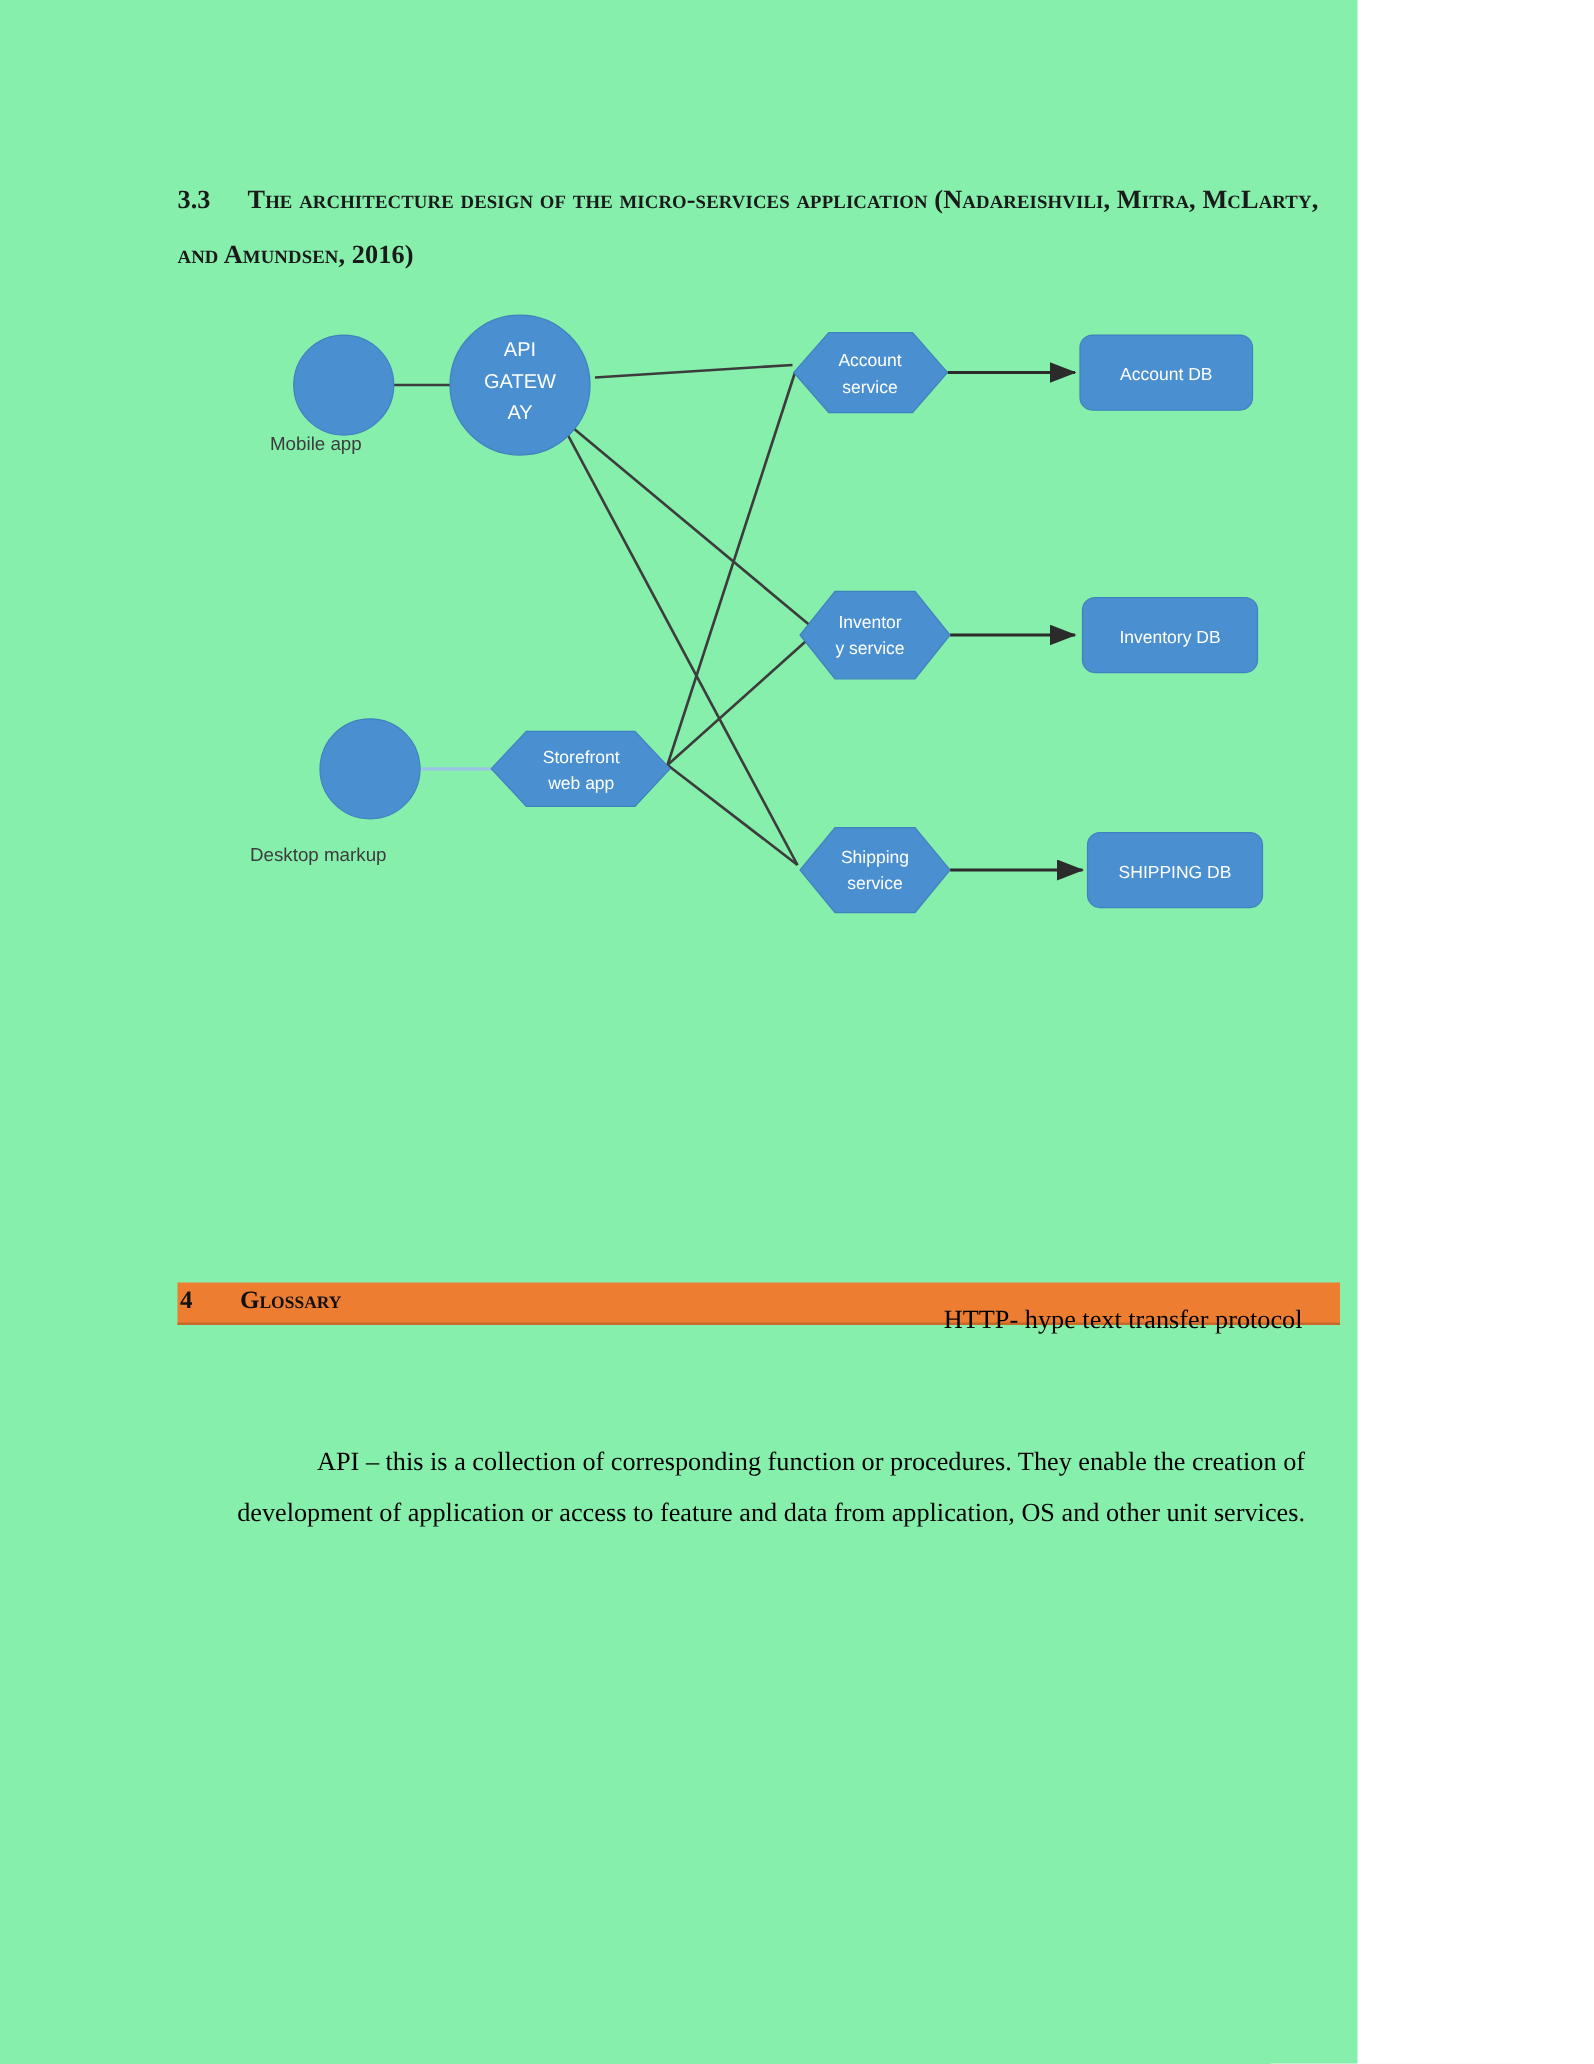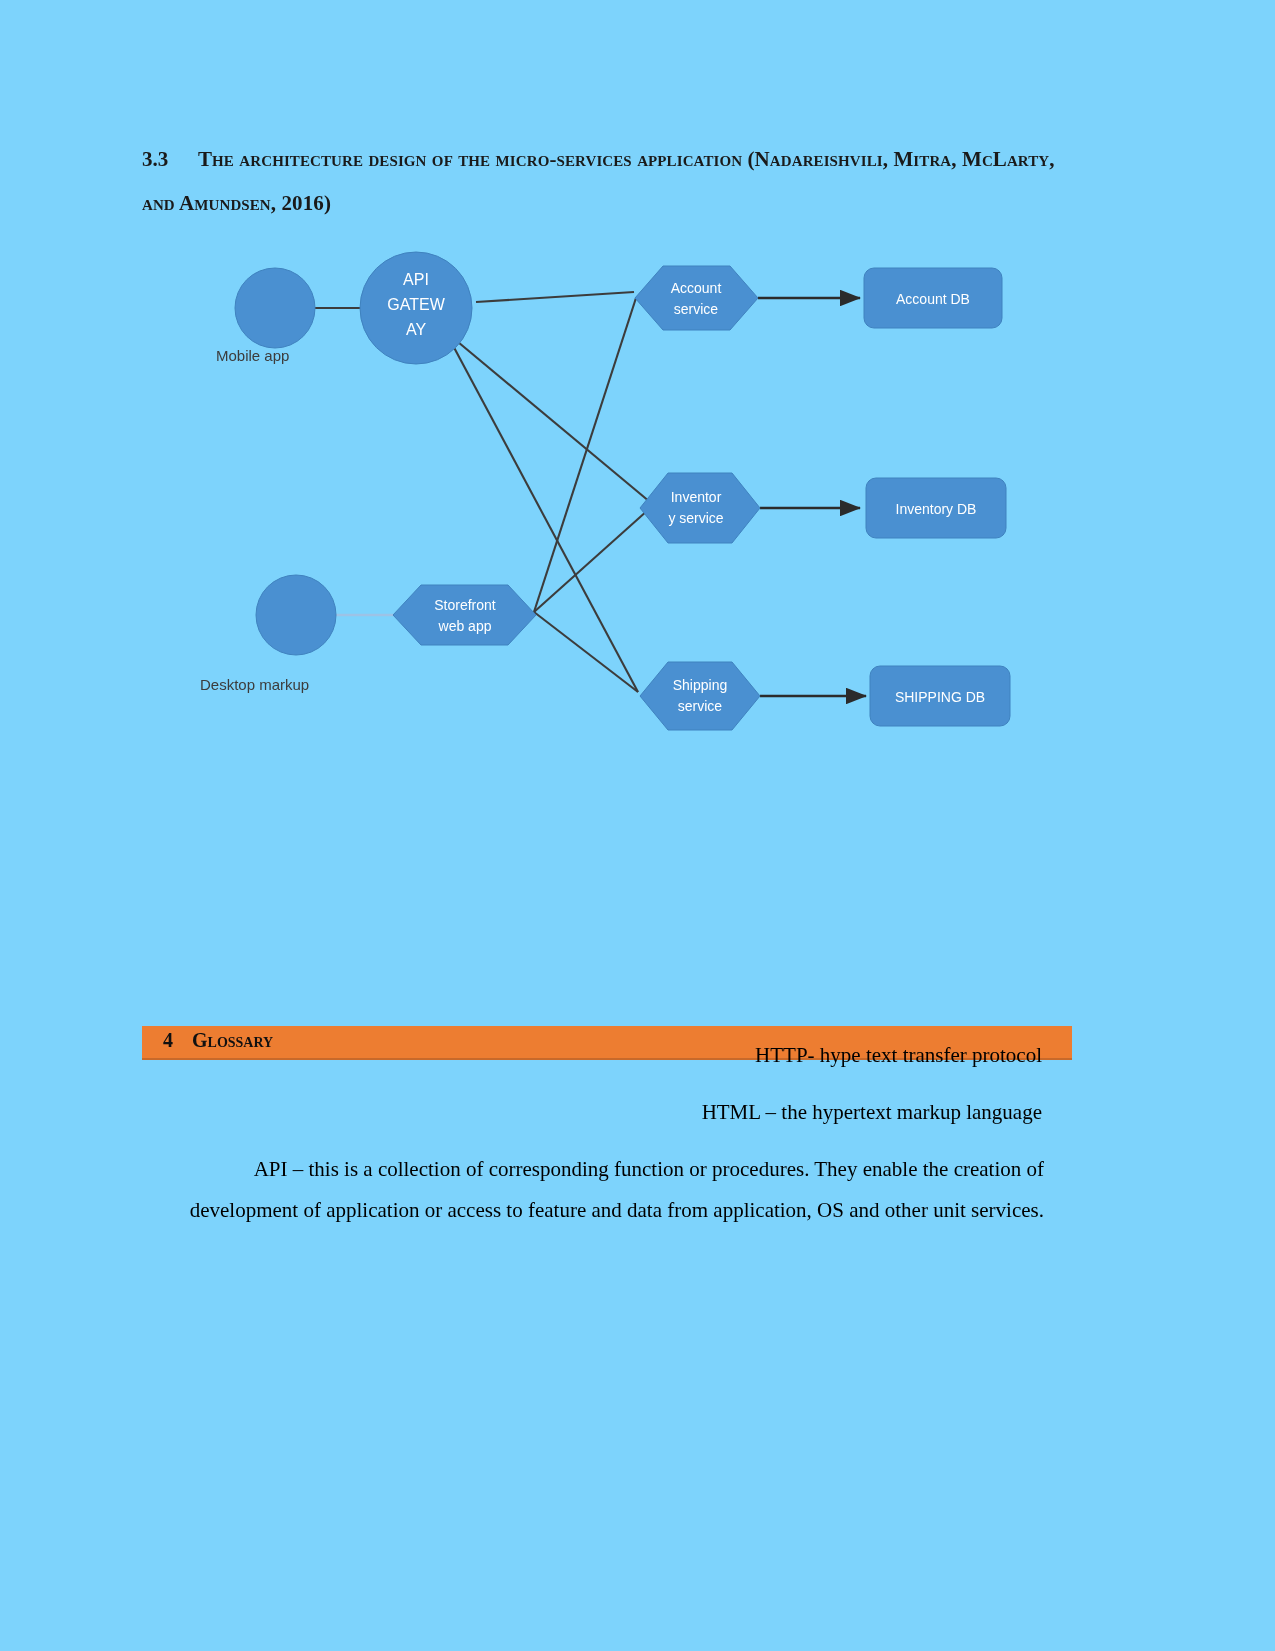--- a/index.html
+++ b/index.html
@@ -6,23 +6,23 @@
     margin: 0;
     padding: 0;
     background: #ffffff;
   }
   body {
     font-family: "Liberation Serif", serif;
     color: #000000;
   }
   .page {
     position: relative;
-    width: 1275px;
+    width: 1086px;
     height: 1651px;
-    background: #7dd3fc;
+    background: #86efac;
     overflow: hidden;
   }
 
   
   .section-heading {
     position: absolute;
     left: 142px;
     top: 137px;
     width: 930px;
     font-family: "Liberation Serif", serif;
@@ -75,21 +75,20 @@
     box-sizing: border-box;
   }
   .glossary-bar .inner {
     position: absolute;
     left: 2px;
     top: 3px;
     font-family: "Liberation Serif", serif;
     font-size: 20px;
     font-weight: bold;
     color: #111111;
-    text-align: center;
   }
   .glossary-bar .g-num {
     display: inline-block;
     width: 48px;
   }
   .glossary-bar .g-title {
     font-variant: small-caps;
   }
 
   
@@ -188,16 +187,15 @@
     <div class="node-label" id="lbl-desktop">Desktop markup</div>
   </div>
 
   <div class="glossary-bar">
     <div class="inner">
       <span class="g-num">4</span><span class="g-title">Glossary</span>
     </div>
   </div>
 
   <div class="body-text" id="para-http">HTTP-  hype text transfer protocol</div>
-  <div class="body-text" id="para-html">HTML – the hypertext markup language</div>
   <div class="body-text" id="para-api">API – this is a collection of corresponding function or procedures. They enable the creation of development of application or access to feature and data from application, OS and other unit services.</div>
 
 </div>
 
 </body></html>

